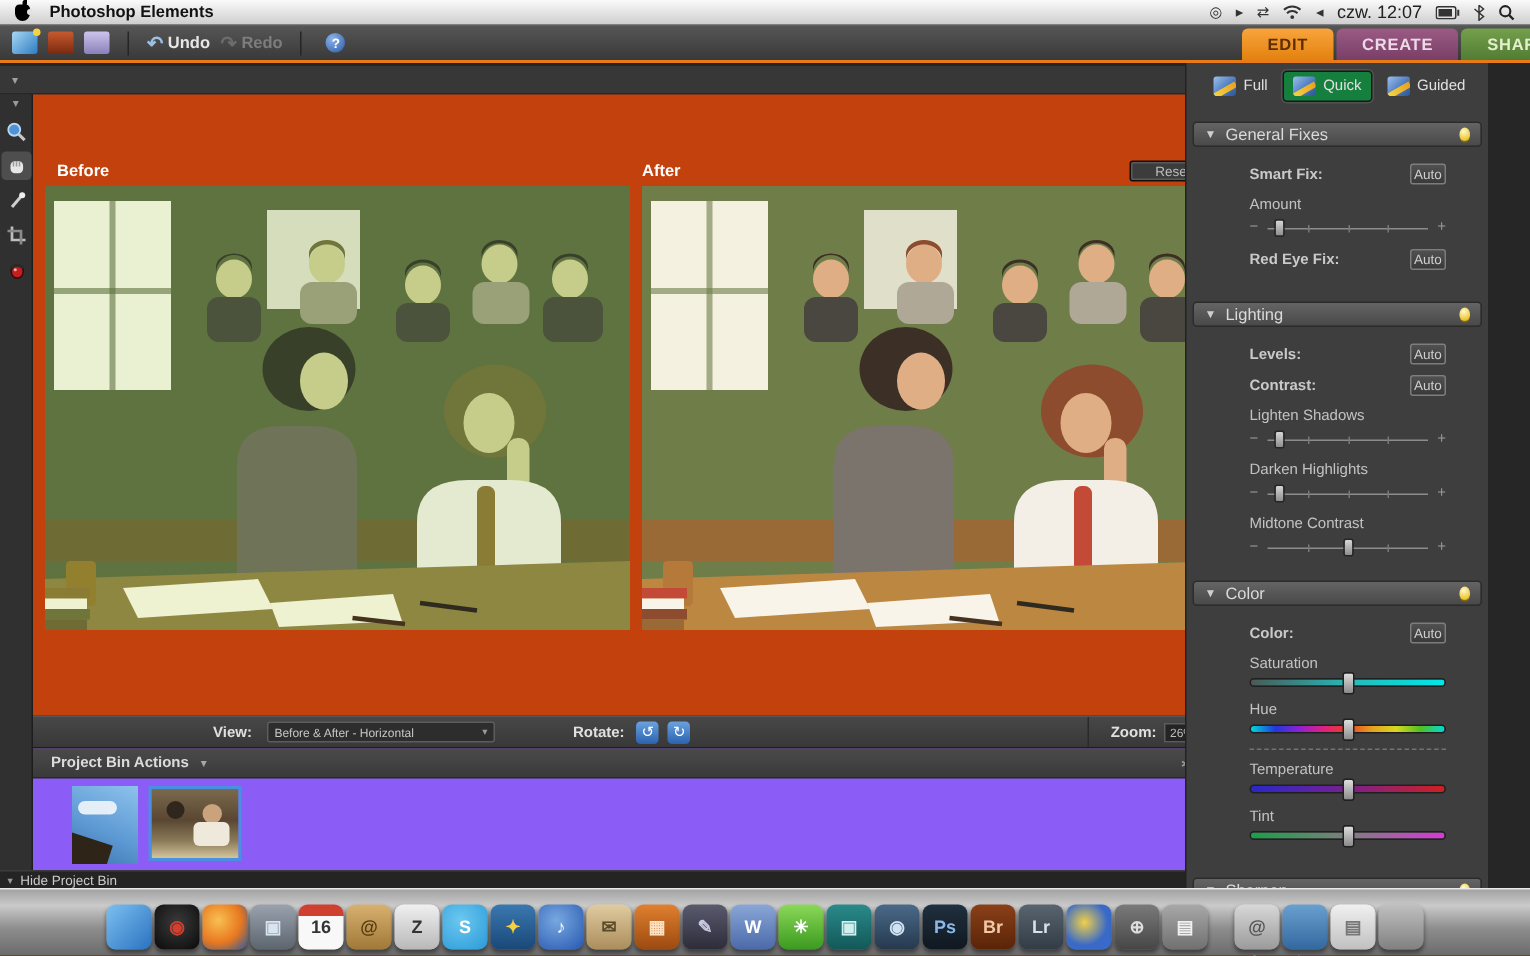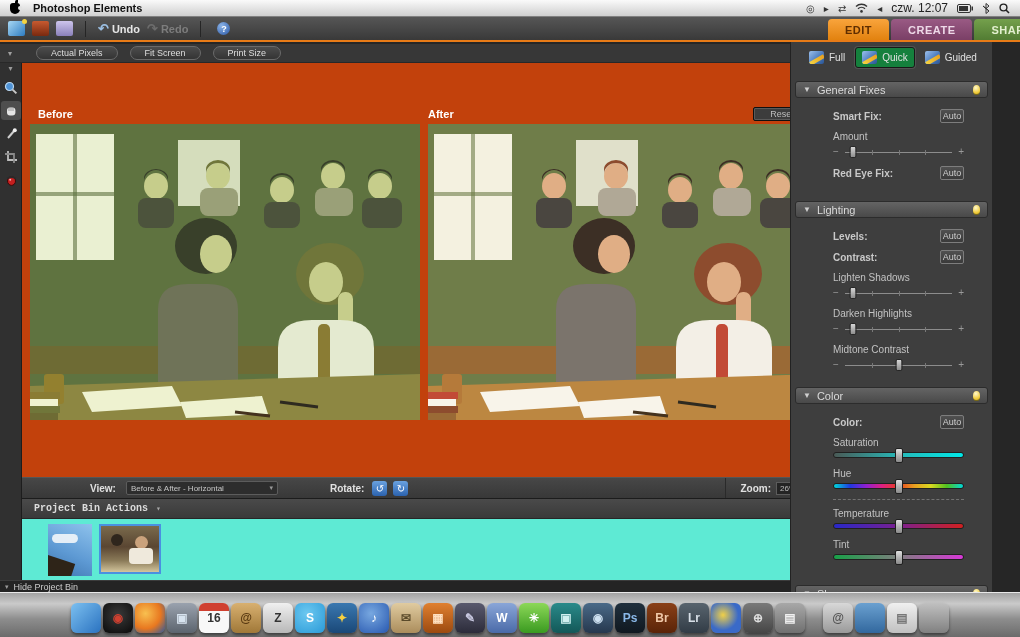--- a/index.html
+++ b/index.html
@@ -86,21 +86,21 @@
   #view-select .sel-caret { margin-left:auto; font-size:7px; color:#999; }
   .rotate-icon { width:15px; height:15px; border-radius:3px; background:linear-gradient(#6aa2e0,#2b62ae);
     color:#fff; font-size:10px; display:flex; align-items:center; justify-content:center; }
   .zoom-group { margin-left:auto; display:flex; align-items:center; gap:5px; padding:0 4px 0 14px; height:100%;
     border-left:1px solid #2a2a2a; margin-right:2px; }
   #zoom-box { width:36px; height:13px; background:#242424; border:1px solid #5c5c5c; color:#bdbdbd;
     font-size:8px; display:flex; align-items:center; padding:0 3px; }
   #zoom-box .sel-caret { margin-left:auto; font-size:6px; color:#888; }
 
   
-  #projectbin { position:absolute; left:22px; top:499px; width:796px; height:81px; background:#5eead4;font-family:Liberation Mono, monospace; }
+  #projectbin { position:absolute; left:22px; top:499px; width:796px; height:81px; background:#8b5cf6; }
   .pb-header { height:20px; background:linear-gradient(#4a4a4a,#3a3a3a); border-bottom:1px solid #272727;
     display:flex; align-items:center; padding:0 12px; font-size:10px; font-weight:bold; color:#dcdcdc; gap:8px; }
   .pb-caret { color:#a8a8a8; font-size:8px; font-weight:normal; }
   .pb-opts { margin-left:auto; color:#9a9a9a; font-size:9px; letter-spacing:2px; }
   .pb-thumbs { display:flex; align-items:flex-start; gap:7px; padding:5px 0 0 26px; }
   .thumb { position:relative; overflow:hidden; }
   #thumb-sky { width:44px; height:52px;
     background:linear-gradient(205deg,#8ec2ec 0%,#5e9ad4 55%,#3c74ae 100%); }
   #thumb-sky::before { content:''; position:absolute; left:4px; top:10px; width:26px; height:9px;
     background:#f2f6fa; border-radius:6px; opacity:.9; }
@@ -216,25 +216,20 @@
 </div>
 
 <div id="tabs">
     <span class="tab" style="background: linear-gradient(rgb(249, 164, 60), rgb(226, 130, 15)); color: rgb(95, 46, 0);">EDIT</span>
     <span class="tab" style="background: linear-gradient(rgb(154, 90, 132), rgb(122, 63, 102)); color: rgb(238, 217, 232);">CREATE</span>
     <span class="tab" style="background: linear-gradient(rgb(116, 160, 76), rgb(82, 124, 51)); color: rgb(227, 240, 207);">SHARE</span>
   </div>
 
 <div id="optionrow">
   <span class="or-caret">▾</span>
-  <span id="option-buttons">
-      <span class="or-btn">Actual Pixels</span>
-      <span class="or-btn">Fit Screen</span>
-      <span class="or-btn">Print Size</span>
-    </span>
 </div>
 
 <div id="toolstrip">
   <span class="ts-caret">▾</span>
   <span class="tool">
     <svg width="14" height="14" viewBox="0 0 14 14">
       <circle cx="5.5" cy="5.5" r="4" fill="#4f93d6" stroke="#bcd8f0" stroke-width="1.2"></circle>
       <line x1="8.6" y1="8.6" x2="12.4" y2="12.4" stroke="#c8c8c8" stroke-width="2"></line>
     </svg>
   </span>
@@ -353,21 +348,21 @@
     <rect x="14" y="250" width="20" height="30" rx="3" fill="var(--cup)"></rect>
     <rect x="0" y="268" width="30" height="7" fill="var(--accent)"></rect>
     <rect x="0" y="275" width="28" height="7" fill="var(--paper)"></rect>
     <rect x="0" y="282" width="30" height="7" fill="var(--hair2)"></rect>
     <rect x="0" y="289" width="28" height="7" fill="var(--desk)"></rect>
   </svg>
 </div>
 </div>
 
 <div id="bottombar">
-  <span class="bb-label" style="margin-left:68px">View:</span>
+  <span class="bb-label" style="margin-left:120px">View:</span>
   <span id="view-select">
     <span>Before &amp; After - Horizontal</span>
     <span class="sel-caret">▾</span>
   </span>
   <span class="bb-label" style="margin-left:52px">Rotate:</span>
   <span class="rotate-icon" style="margin-left:8px">↺</span>
   <span class="rotate-icon" style="margin-left:6px">↻</span>
   <span class="zoom-group">
     <span class="bb-label">Zoom:</span>
     <span id="zoom-box">

